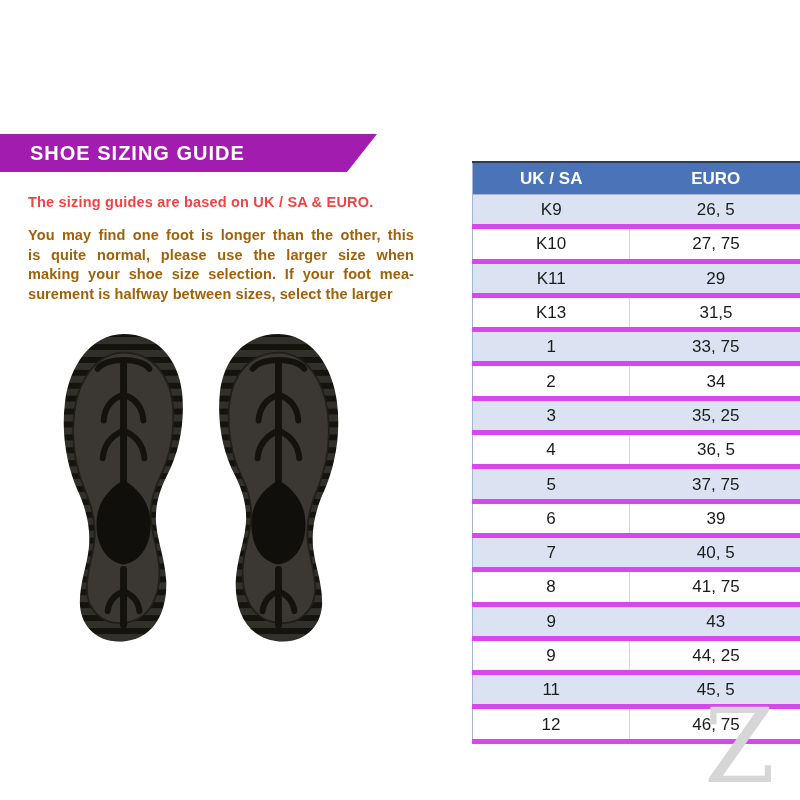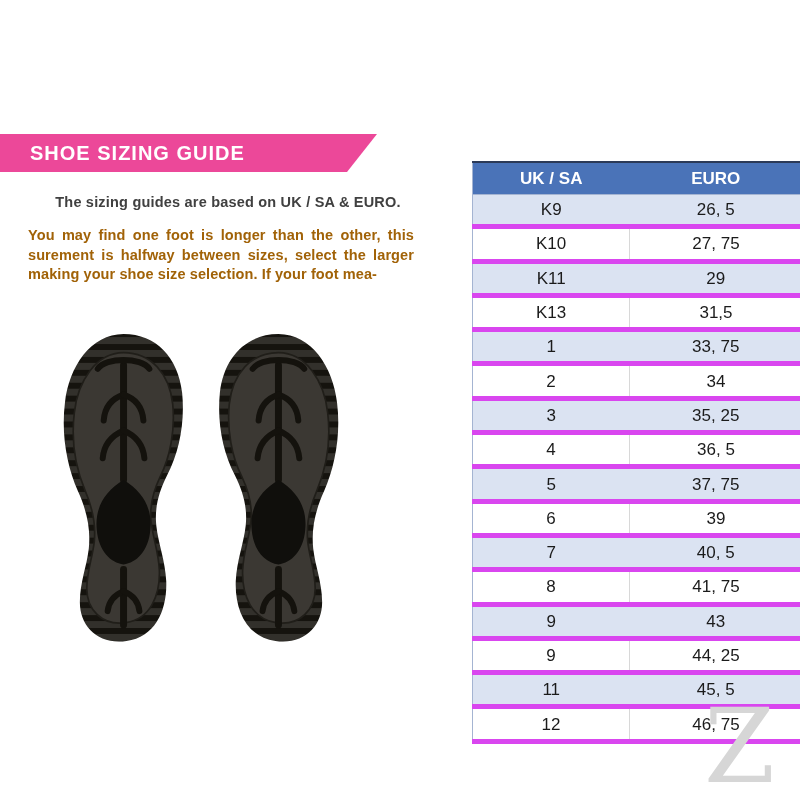--- a/index.html
+++ b/index.html
@@ -4,33 +4,33 @@
 <style>
   html,body{margin:0;padding:0;background:#ffffff;}
   .canvas{
     position:relative;width:800px;height:800px;background:#ffffff;
     overflow:hidden;font-family:"Liberation Sans",sans-serif;
   }
 
   
   .banner{
     position:absolute;left:0;top:134px;width:377px;height:38px;
-    background:#ec4899;
+    background:#a21caf;
     clip-path:polygon(0 0,100% 0,calc(100% - 30px) 100%,0 100%);
     display:flex;align-items:center;
   }
   .banner-title{
     color:#ffffff;font-size:20px;font-weight:700;letter-spacing:1px;
     padding-left:30px;white-space:nowrap;
   }
 
   
   .intro{
     position:absolute;left:28px;top:194px;width:400px;
-    color:#404040;font-size:14.5px;font-weight:700;letter-spacing:.2px;text-align:center;
+    color:#ef4444;font-size:14.5px;font-weight:700;letter-spacing:.2px;
   }
   .body-text{
     position:absolute;left:28px;top:226px;width:386px;
     color:#a16207;font-size:14.5px;font-weight:700;letter-spacing:.1px;
   }
   .body-text .jline{
     text-align:justify;text-align-last:justify;line-height:19.5px;
     white-space:normal;
   }
   .body-text .jline:last-child{text-align-last:left;}
@@ -73,22 +73,23 @@
 
   <div class="banner">
     <div class="banner-title">SHOE SIZING GUIDE</div>
   </div>
 
   <div class="intro">The sizing guides are based on UK / SA &amp; EURO.</div>
 
   <div class="body-text">
 
   <div class="jline">You may find one foot is longer than the other, this</div>
+      <div class="jline">is quite normal, please use the larger size when</div>
+      <div class="jline">making your shoe size selection. If your foot mea-</div>
       <div class="jline">surement is halfway between sizes, select the larger</div>
-      <div class="jline">making your shoe size selection. If your foot mea-</div>
     </div>
 
   <svg class="soles" width="282" height="318" viewBox="0 0 284 318" aria-hidden="true">
     <defs>
       <path id="soleOutline" d="M64,3 C97,3 119,27 123,62 C126,92 120,122 108,145
         C100,161 95,177 97,196 C99,214 106,231 107,252 C108,281 96,308 67,312
         C38,316 20,297 20,273 C20,253 27,237 29,219 C31,199 27,181 18,161
         C7,136 1,104 5,72 C9,36 31,3 64,3 Z"></path>
       <pattern id="tread" width="130" height="13" patternUnits="userSpaceOnUse">
         <rect width="130" height="13" fill="#32302b"></rect>

